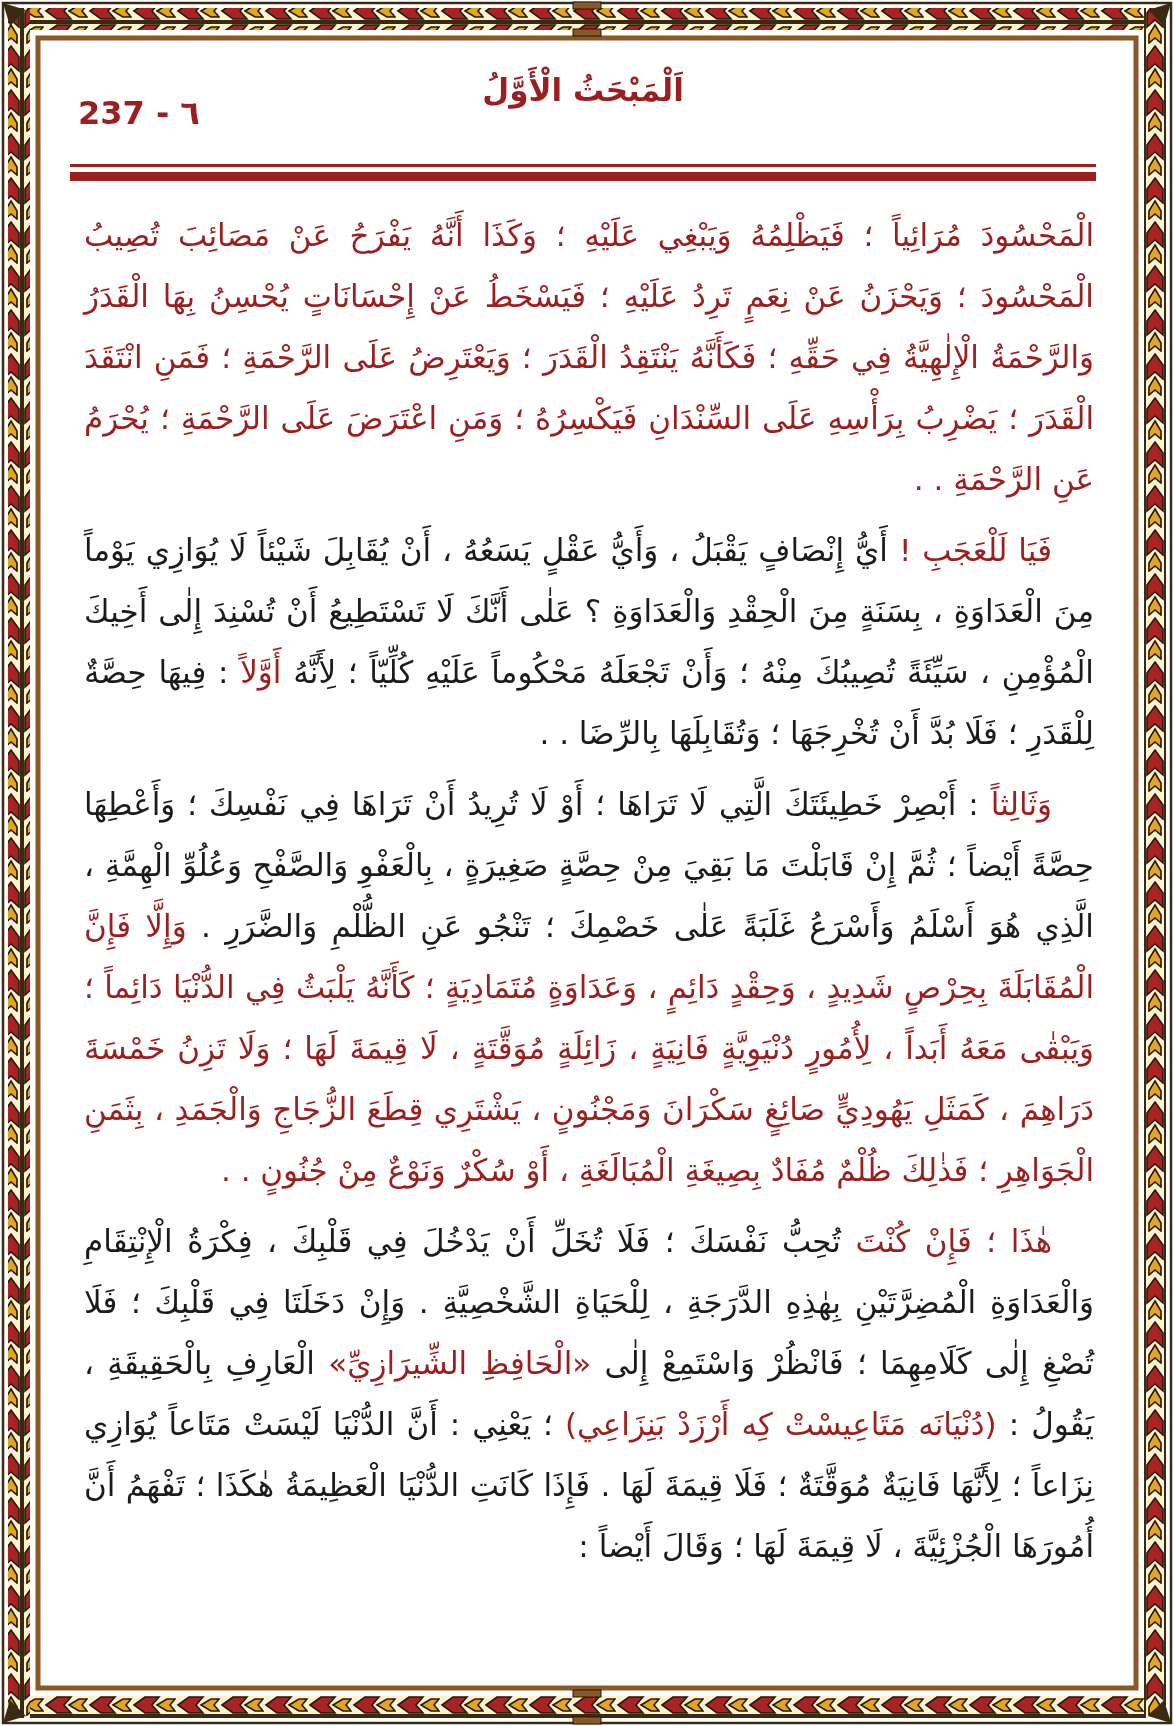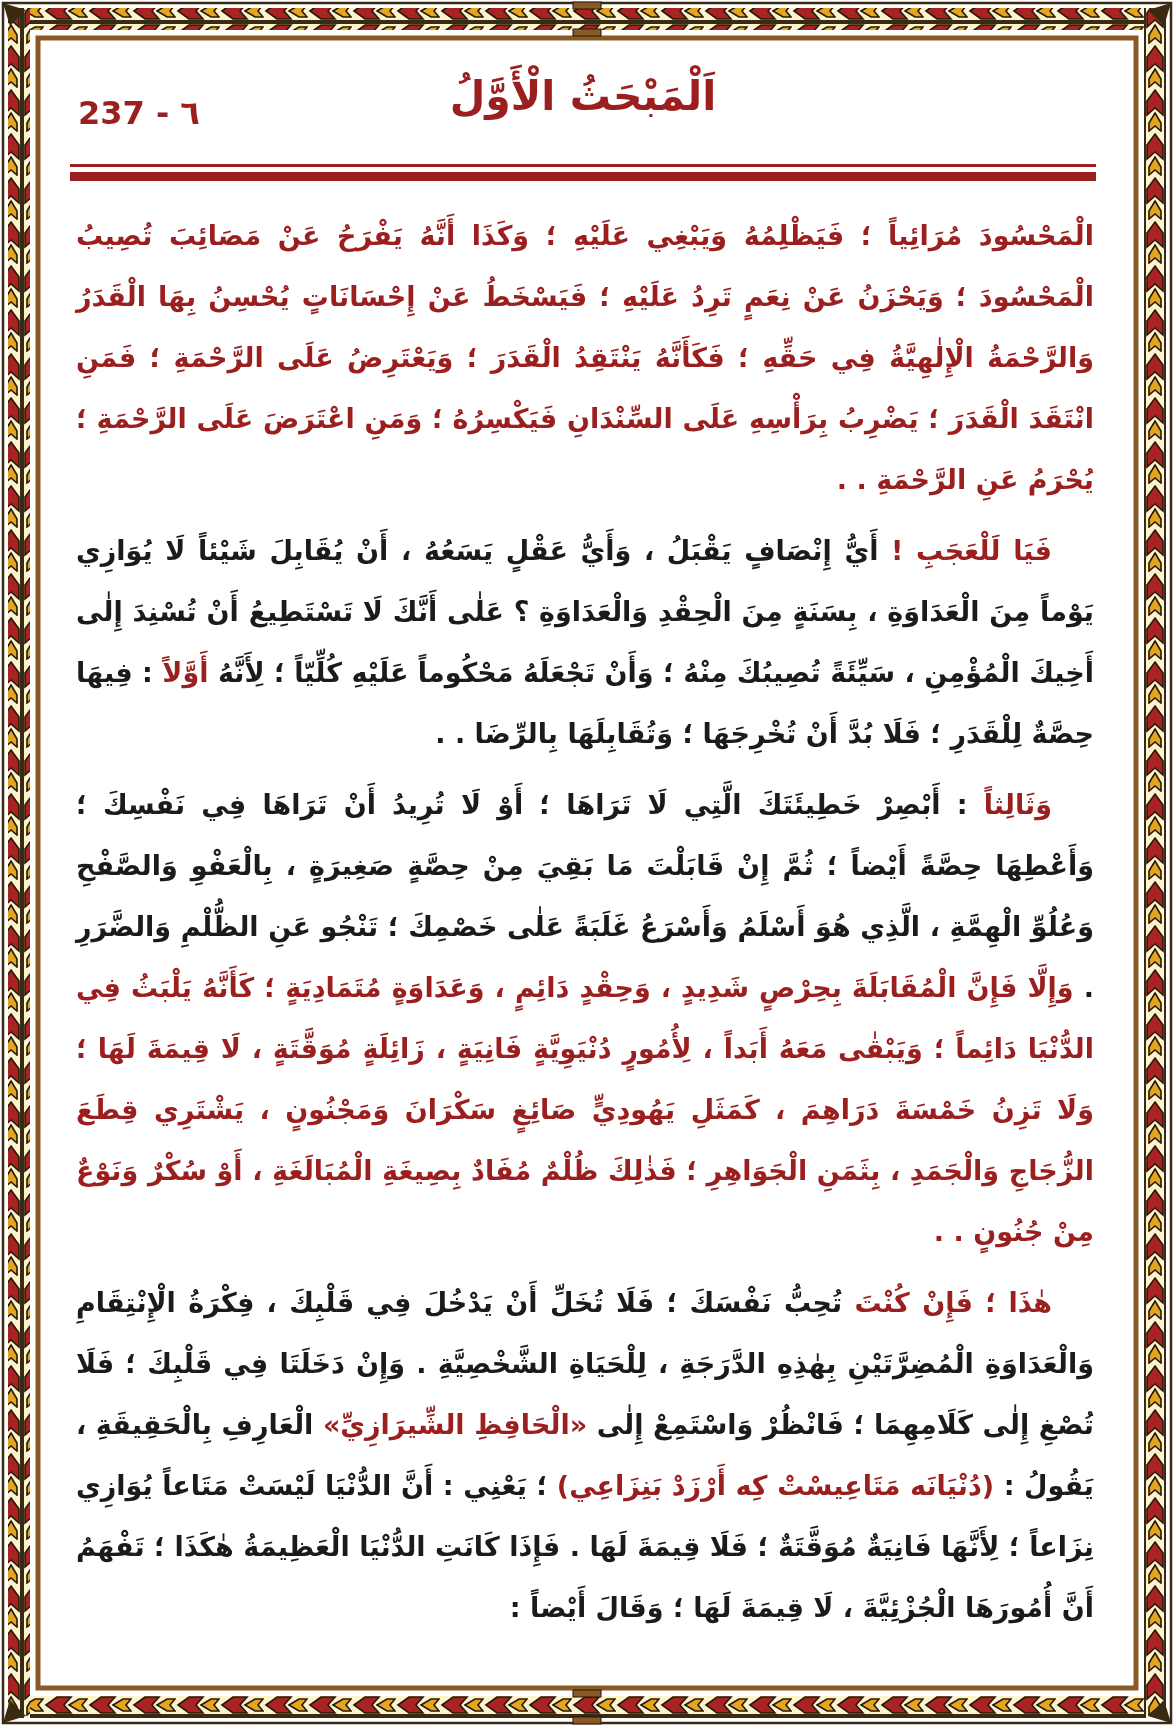--- a/index.html
+++ b/index.html
@@ -18,21 +18,21 @@
   }
   .header-row {
     position: relative;
     height: 92px;
     margin-top: 14px;
   }
   .page-title {
     position: absolute;
     left: 0; right: 0;
     text-align: center;
-    font-size: 41px;
+    font-size: 31px;
     font-weight: 700;
     color: var(--red, #9b1f1f);
   }
   .page-number {
     position: absolute;
     left: 14px; top: 22px;
     font-size: 32px;
     font-weight: 700;
     color: var(--red, #9b1f1f);
     direction: rtl;
@@ -43,23 +43,23 @@
     margin: 0 6px 18px 6px;
     background: linear-gradient(to bottom,
       var(--red, #9b1f1f) 0px, var(--red, #9b1f1f) 3px,
       transparent 3px, transparent 8px,
       var(--red, #9b1f1f) 8px, var(--red, #9b1f1f) 17px);
   }
   .body-text {
     padding: 6px 8px 0 8px;
   }
   .para {
-    margin: 0 0 10px 4px;
-    font-size: 27px;
-    font-weight: 700;
+    margin: 0 0 10px 12px;
+    font-size: 31px;
+    font-weight: 400;
     line-height: 61px;
     text-align: justify;
     text-justify: inter-word;
     color: var(--black, #1b1b1b);
   }
   .para.indent { text-indent: 42px; }
   .seg-red { color: var(--red, #9b1f1f); }
   .seg-black { color: var(--black, #1b1b1b); }
 </style>
 </head>

